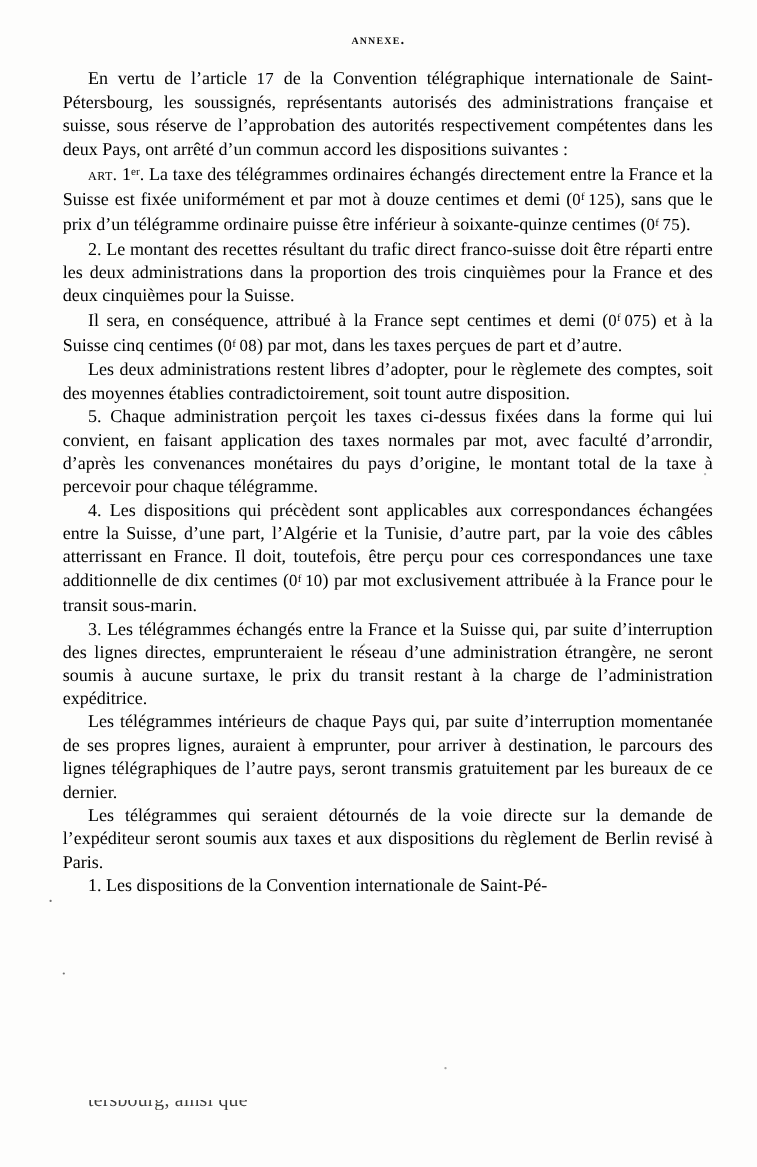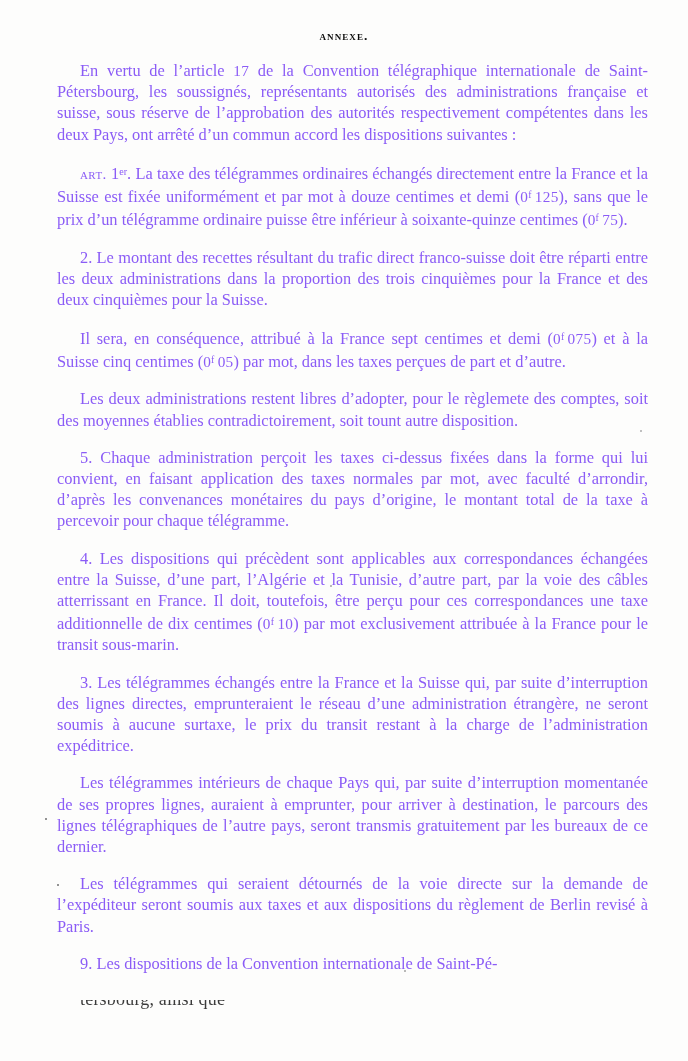--- a/index.html
+++ b/index.html
@@ -45,26 +45,26 @@
     width: 591px;
   }
 
   p.para {
     margin: 0;
     text-align: justify;
     text-justify: inter-word;
     font-size: 16.4px;
     line-height: 21.2px;
     text-indent: 23px;
-    color: #8b5cf6;
+    color: #000000;
     -webkit-font-smoothing: none;
   }
 
   
-  p.para + p.para { margin-top: 16px; }
+  p.para + p.para { margin-top: 0; }
 
   
   p.article-start { margin-top: 8.5px; }
 
   
   .smallcaps {
     font-variant: small-caps;
     text-transform: lowercase;
     letter-spacing: 0.4px;
     font-size: 15.2px;
@@ -137,21 +137,21 @@
 
     <p class="para article-start">
       <span class="smallcaps">Art.</span> 1<sup class="ord">er</sup>. La taxe des télégrammes ordinaires échangés directement entre la France et la Suisse est fixée uniformément et par mot à douze centimes et demi (<span class="osf">0</span><sup class="franc">f</sup><span class="osf"> 125</span>), sans que le prix d’un télégramme ordinaire puisse être inférieur à soixante-quinze centimes (<span class="osf">0</span><sup class="franc">f</sup><span class="osf"> 75</span>).
     </p>
 
     <p class="para article-start">
       2. Le montant des recettes résultant du trafic direct franco-suisse doit être réparti entre les deux administrations dans la proportion des trois cinquièmes pour la France et des deux cinquièmes pour la Suisse.
     </p>
 
     <p class="para">
-      Il sera, en conséquence, attribué à la France sept centimes et demi (<span class="osf">0</span><sup class="franc">f</sup><span class="osf"> 075</span>) et à la Suisse cinq centimes (<span class="osf">0</span><sup class="franc">f</sup><span class="osf"> 05</span>) par mot, dans les taxes perçues de part et d’autre.
+      Il sera, en conséquence, attribué à la France sept centimes et demi (<span class="osf">0</span><sup class="franc">f</sup><span class="osf"> 075</span>) et à la Suisse cinq centimes (<span class="osf">0</span><sup class="franc">f</sup><span class="osf"> 08</span>) par mot, dans les taxes perçues de part et d’autre.
     </p>
 
     <p class="para">
       Les deux administrations restent libres d’adopter, pour le règlemete des comptes, soit des moyennes établies contradictoirement, soit tount autre disposition.
     </p>
 
     <p class="para article-start">
       5. Chaque administration perçoit les taxes ci-dessus fixées dans la forme qui lui convient, en faisant application des taxes normales par mot, avec faculté d’arrondir, d’après les convenances monétaires du pays d’origine, le montant total de la taxe à percevoir pour chaque télégramme.
     </p>
 
@@ -165,21 +165,21 @@
 
     <p class="para">
       Les télégrammes intérieurs de chaque Pays qui, par suite d’interruption momentanée de ses propres lignes, auraient à emprunter, pour arriver à destination, le parcours des lignes télégraphiques de l’autre pays, seront transmis gratuitement par les bureaux de ce dernier.
     </p>
 
     <p class="para">
       Les télégrammes qui seraient détournés de la voie directe sur la demande de l’expéditeur seront soumis aux taxes et aux dispositions du règlement de Berlin revisé à Paris.
     </p>
 
     <p class="para article-start">
-      9. Les dispositions de la Convention internationale de Saint-Pé-
+      1. Les dispositions de la Convention internationale de Saint-Pé-
     </p>
 
   </div>
 
   <div class="clipped-line">
     <span>térsbourg, ainsi que</span>
   </div>
 
 </div>
 

